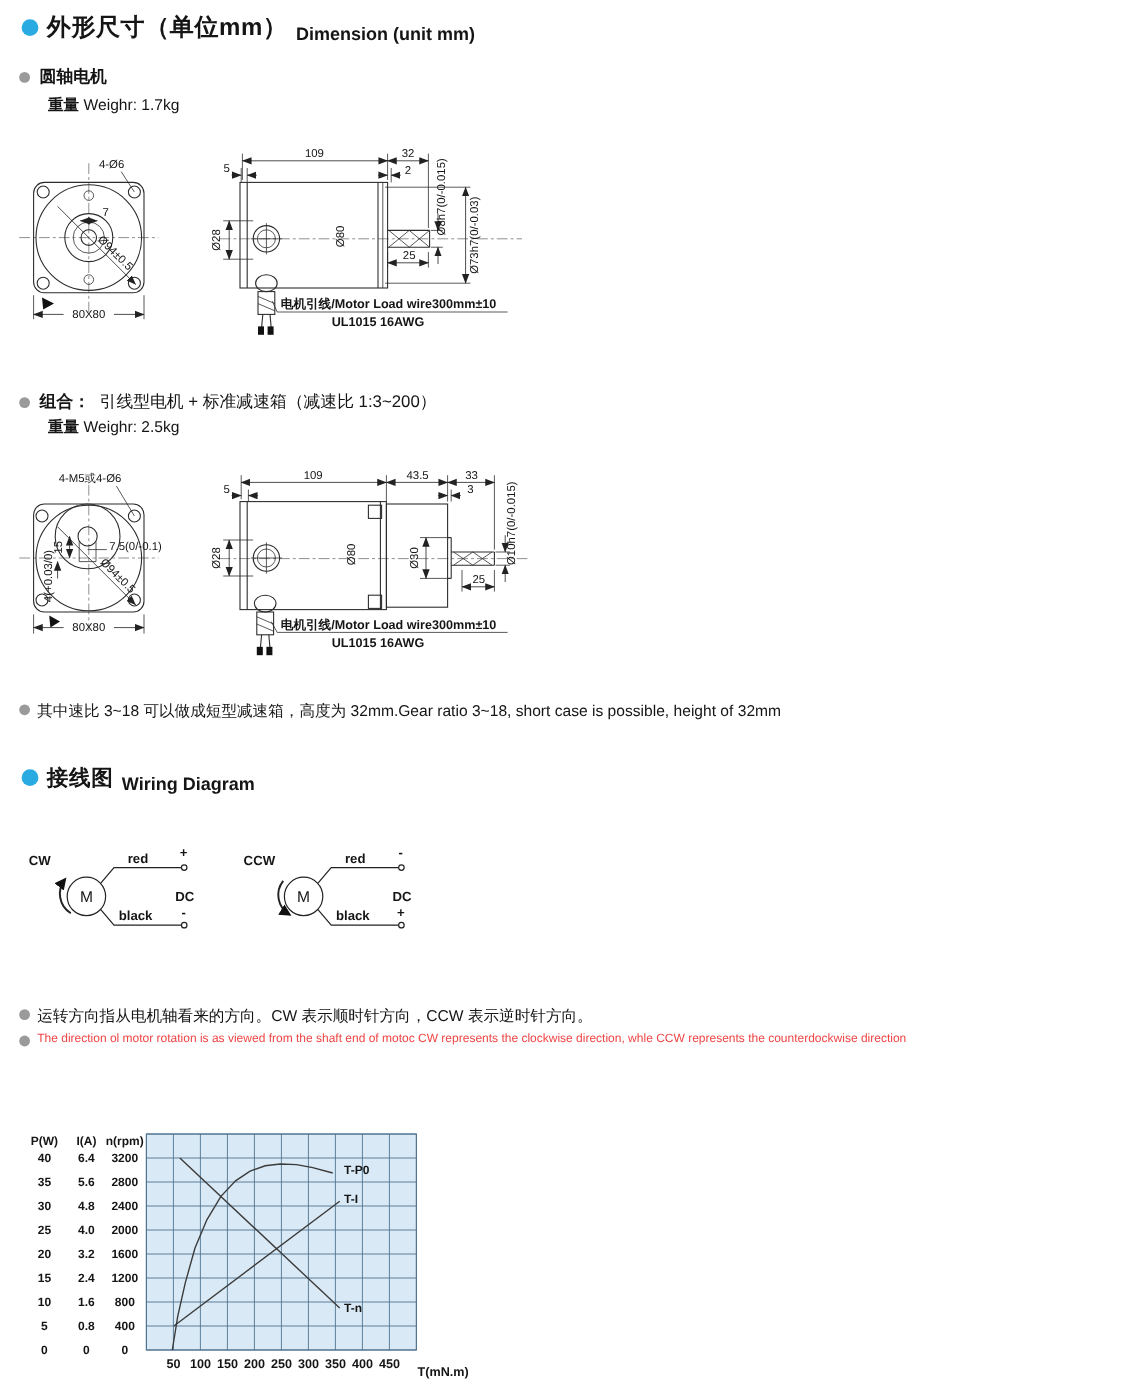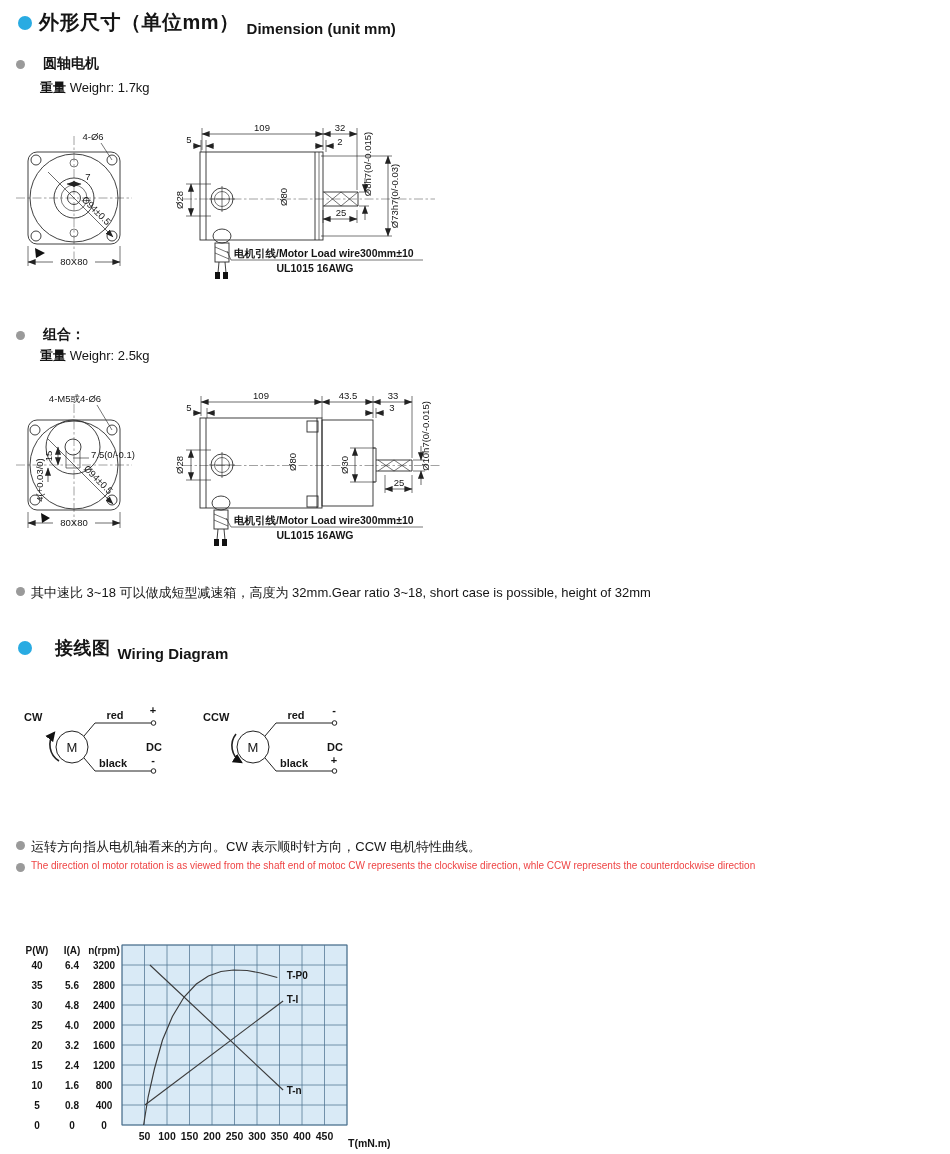--- a/index.html
+++ b/index.html
@@ -3,23 +3,23 @@
 <meta charset="utf-8">
 <style>
   html,body{margin:0;padding:0;background:#ffffff;}
   .page{position:relative;width:950px;height:1154px;background:#fff;overflow:hidden;
         font-family:"Liberation Sans",sans-serif;color:#151515;}
   .sec-head{position:absolute;display:flex;align-items:center;gap:7px;white-space:nowrap;}
   .dot{display:inline-block;border-radius:50%;}
   .dot.blue{width:14px;height:14px;background:var(--accent,#29abe2);}
   .dot.gray{width:9px;height:9px;background:var(--bullet,#9a9a9a);}
   .sec-head .zh{font-size:20px;font-weight:700;letter-spacing:.5px;}
-  .sec-head.small .zh{font-size:18px;margin-left:16px;}
+  .sec-head.small .zh{font-size:18px;}
   .sec-head .en{font-size:15px;font-weight:700;margin-top:12px;}
-  .subhead{position:absolute;display:flex;align-items:center;gap:18px;font-size:14px;font-weight:700;}
+  .subhead{position:absolute;display:flex;align-items:center;gap:8px;font-size:14px;font-weight:700;}
   .textline{position:absolute;font-size:13px;white-space:nowrap;margin-left:24px;}
   .textline b{font-weight:700;}
   .noteline{position:absolute;display:flex;align-items:flex-start;gap:6px;font-size:13px;white-space:nowrap;justify-content:flex-end;}
   .noteline .dot{margin-top:3px;flex:0 0 auto;}
   .noteline.en{font-size:10px;color:#ef4444;}
   svg{position:absolute;overflow:visible;}
   svg text{font-family:"Liberation Sans",sans-serif;fill:#151515;}
   .s{fill:none;stroke:#2b2b2b;stroke-width:.9;}
   .thin{fill:none;stroke:#2b2b2b;stroke-width:.65;}
   .dim{fill:none;stroke:#2b2b2b;stroke-width:.7;}
@@ -155,20 +155,21 @@
       <line class="thin" x1="212" y1="131" x2="216" y2="140"></line>
       <line class="thin" x1="216" y1="140" x2="408" y2="140"></line>
       <text class="dw" x="219" y="137">电机引线/Motor Load wire300mm±10</text>
       <text class="dw" x="300" y="152" text-anchor="middle">UL1015 16AWG</text>
     </g>
   </svg>
 
   <div class="subhead" style="top:326px;left:16px">
     <span class="dot gray"></span>
     <span>组合：</span>
+    <span style="font-weight:400">引线型电机 + 标准减速箱（减速比 1:3~200）</span>
   </div>
   <div class="textline" style="top:347px;left:16px">
     <b>重量</b>
     <span>Weighr: 2.5kg</span>
   </div>
 
   <svg width="440" height="170" viewBox="0 0 440 170" style="left:15px;top:390px">
     <defs>
       <marker id="ar2" viewBox="0 0 10 10" refX="8.5" refY="5" markerWidth="9" markerHeight="9" orient="auto-start-reverse" markerUnits="userSpaceOnUse">
         <path d="M0,1.6 L9,5 L0,8.4 Z" fill="#222"></path>
@@ -334,21 +335,21 @@
       <polyline points="255,58 266,71 322,71"></polyline>
       <text class="w" x="284" y="67" stroke="none" text-anchor="middle">black</text>
       <circle cx="324.5" cy="71" r="2.3" fill="#fff"></circle>
       <text class="w" x="324" y="64" stroke="none" text-anchor="middle">+</text>
       <text class="w" x="317" y="51" stroke="none">DC</text>
     </g>
   </svg>
 
   <div class="noteline" style="top:838px;left:16px">
     <span class="dot gray"></span>
-    <span>运转方向指从电机轴看来的方向。CW 表示顺时针方向，CCW 电机特性曲线。</span>
+    <span>运转方向指从电机轴看来的方向。CW 表示顺时针方向，CCW 表示逆时针方向。</span>
   </div>
   <div class="noteline en" style="top:860px;left:16px">
     <span class="dot gray"></span>
     <span>The direction ol motor rotation is as viewed from the shaft end of motoc CW represents the clockwise direction, whle CCW represents the counterdockwise direction</span>
   </div>
 
 
   <svg id="curve-svg" width="420" height="216" viewBox="0 0 420 216" style="left:10px;top:938px">
       <rect x="112" y="7" width="225" height="180" fill="#d9eaf6" stroke="#4f7390" stroke-width="0.9"></rect>
       <line x1="112" y1="7" x2="112" y2="187" stroke="#4f7390" stroke-width="0.75"></line>

